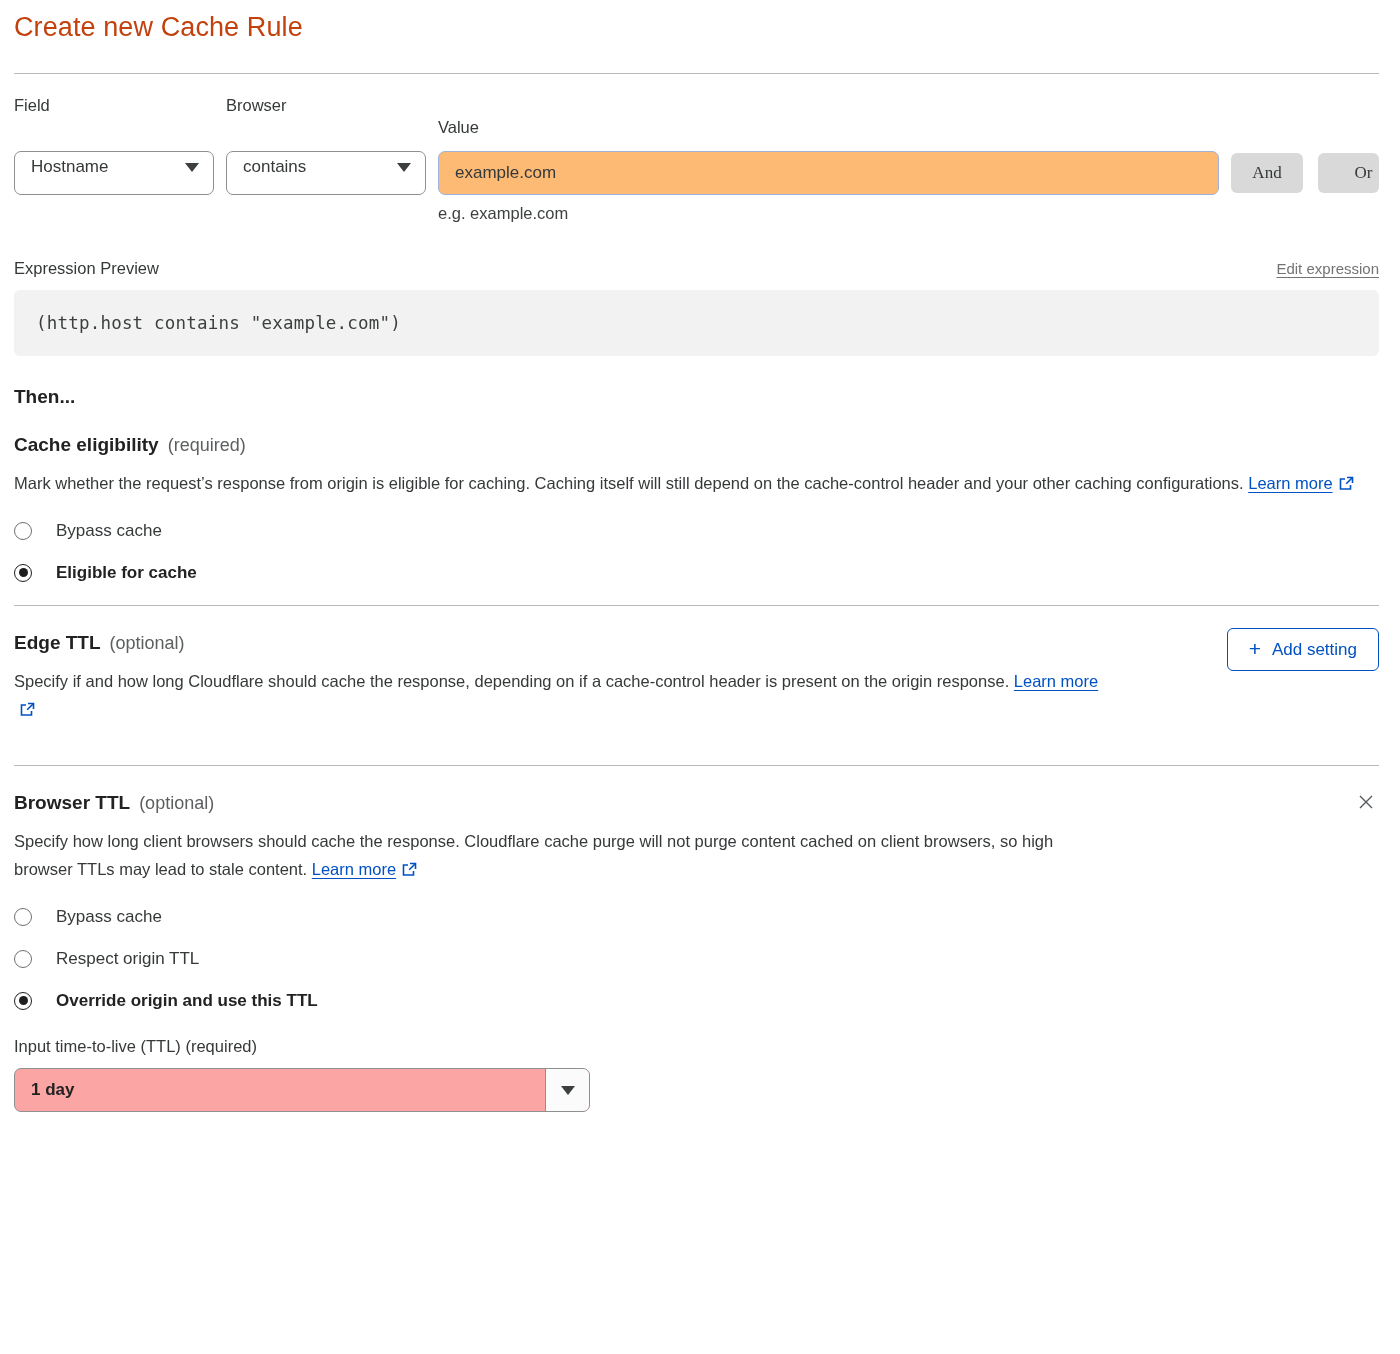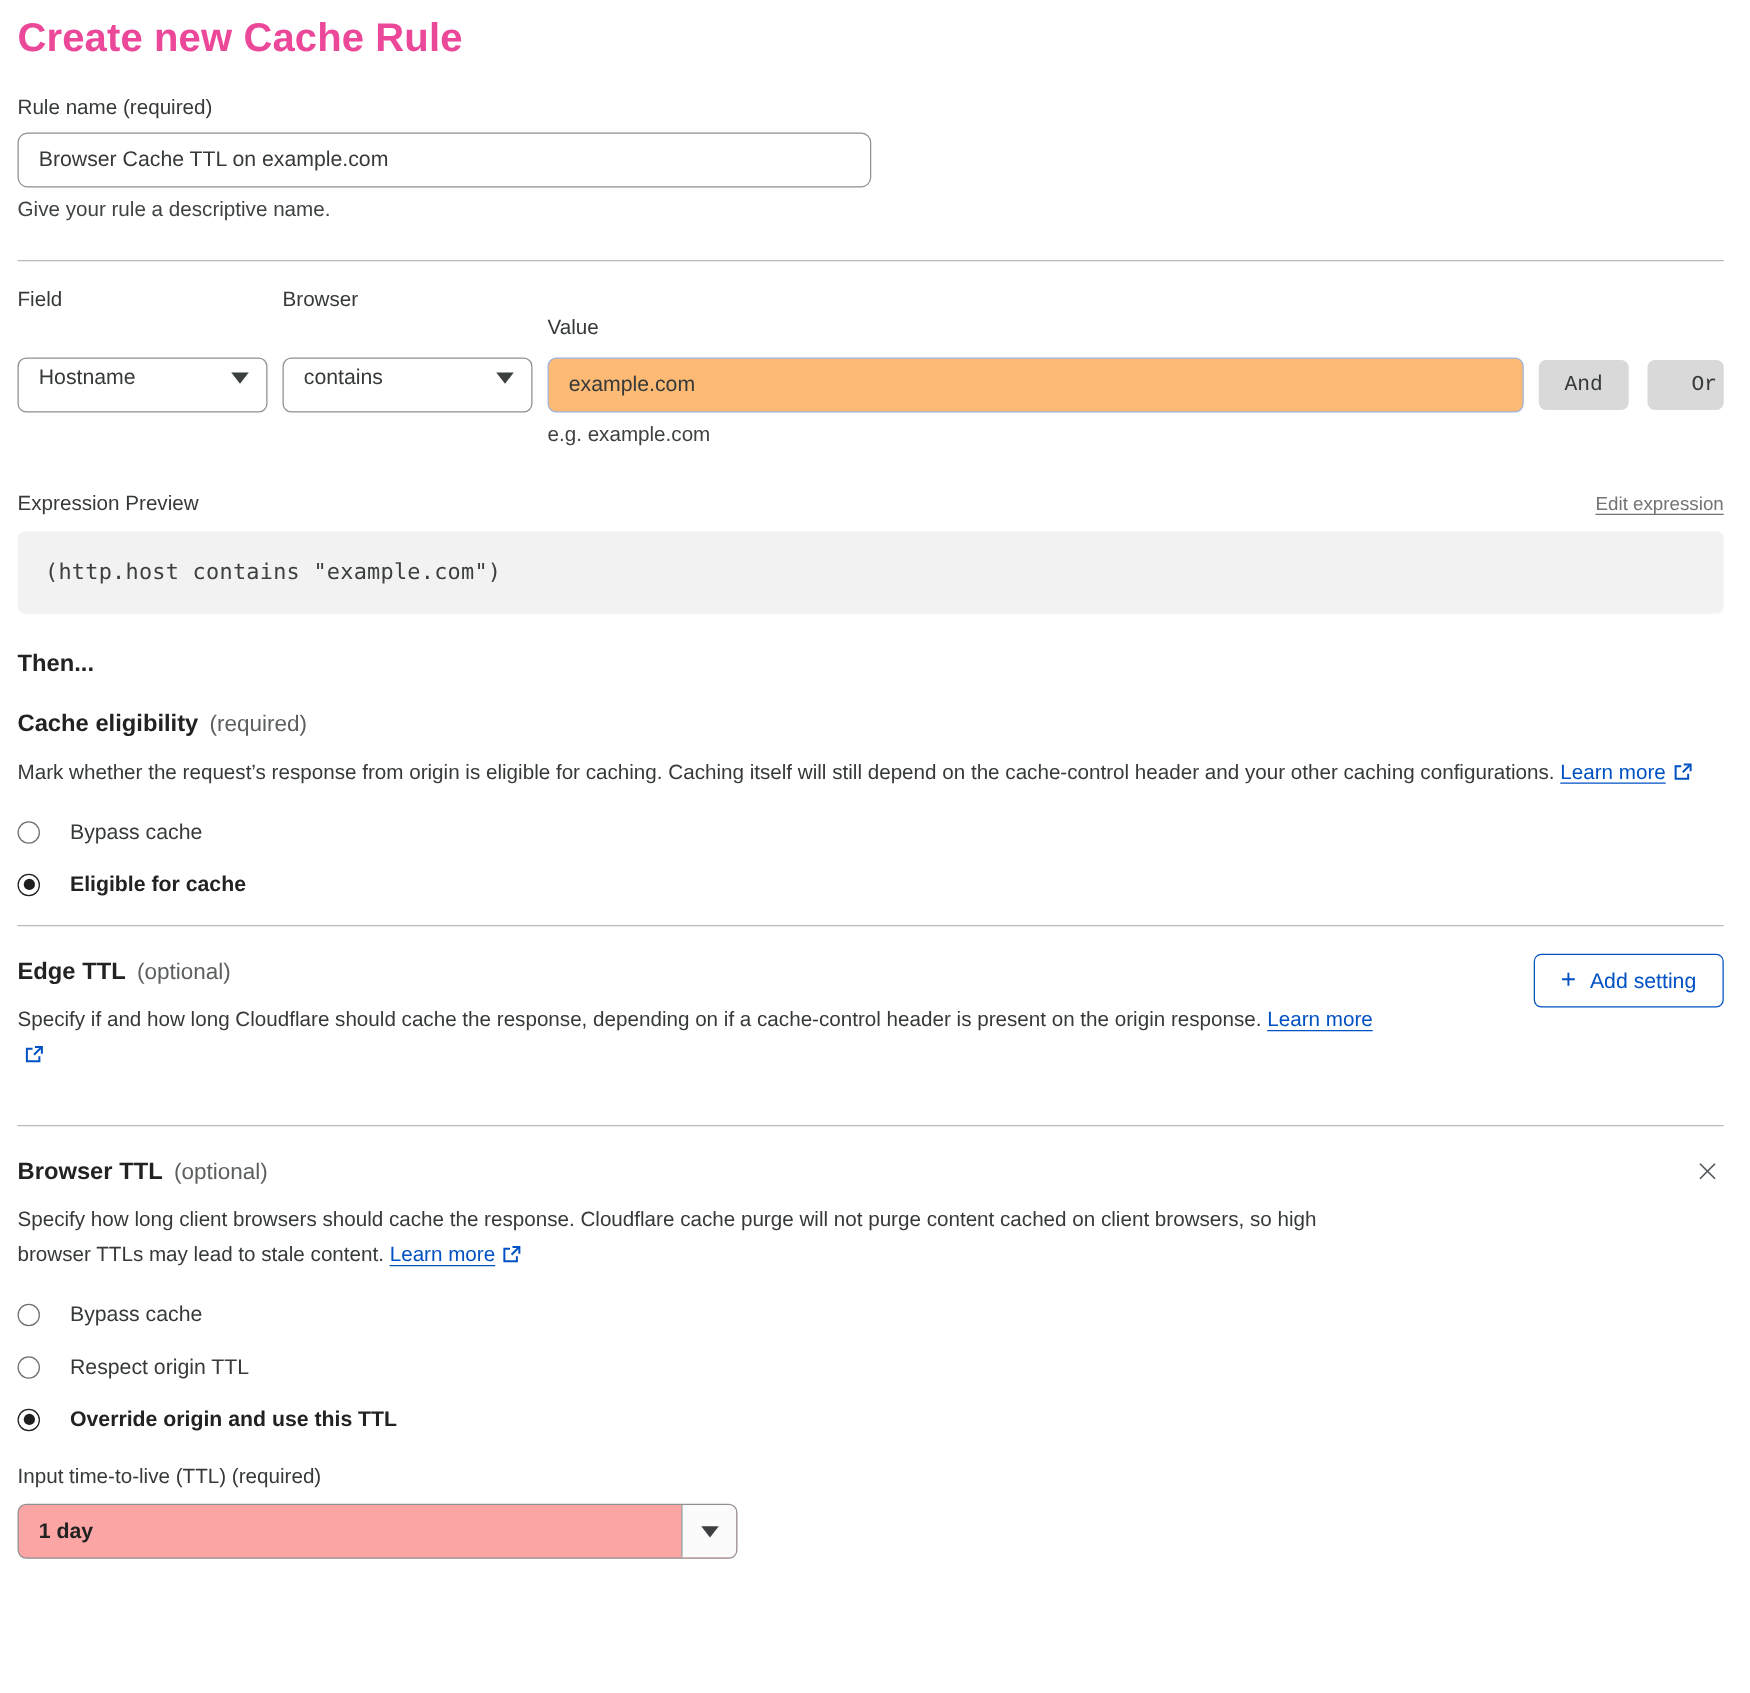--- a/index.html
+++ b/index.html
@@ -5,21 +5,21 @@
   * { box-sizing: border-box; margin: 0; padding: 0; }
   html, body { background: #ffffff; }
   body {
     width: 1400px; height: 1354px;
     font-family: "Liberation Sans", sans-serif;
     color: #36393a;
     overflow: hidden;
   }
   .container { padding: 12px 21px 0 14px; width: 1400px; }
 
-  h1.page-title { font-size: 32px; font-weight: 700; color: #ec4899; letter-spacing: .1px; }
+  h1.page-title { font-size: 27px; font-weight: 400; color: #c2410c; letter-spacing: .1px; }
 
   .field-label { font-size: 16.5px; color: #36393a; }
 
   .rule-name-group { margin-top: 28px; }
   .text-input {
     display: block; margin-top: 10px;
     width: 683px; height: 44px;
     border: 1px solid #8f8f8f; border-radius: 8px;
     padding: 0 16px; font-size: 17px; color: #36393a;
     font-family: "Liberation Sans", sans-serif;
@@ -51,21 +51,21 @@
   .value-input {
     width: 100%; height: 44px;
     border: 1px solid #9db1dd; border-radius: 7px;
     background: #fdba74; padding: 0 16px;
     font-size: 17px; color: #36393a; outline: none;
     font-family: "Liberation Sans", sans-serif;
   }
   .andor-btn {
     height: 40px; margin-bottom: 2px; border: none; border-radius: 6px;
     background: #d9d9d9; color: #36393a; font-size: 17px;
-    font-family: Liberation Mono, monospace; cursor: pointer;
+    font-family: Liberation Serif, serif; cursor: pointer;
   }
   .btn-and { width: 72px; }
   .btn-or  { width: 61px; padding-left: 30px; }
   .value-helper { margin-top: 9px; margin-left: 424px; font-size: 16.5px; color: #3f4243; }
 
   .expr-row { margin-top: 36px; display: flex; justify-content: space-between; align-items: baseline; }
   a.link { color: #737373; text-decoration: underline; text-underline-offset: 3px; cursor: pointer; font-size: 15px; text-align: right; }
   .code-box {
     margin-top: 12px; background: #f2f2f2; border-radius: 6px;
     padding: 23px 22px; font-family: "DejaVu Sans Mono", monospace;
@@ -129,25 +129,20 @@
   }
   .bottom-pad { height: 18px; }
 </style>
 </head>
 <body>
 
 <div class="container">
 
   <h1 class="page-title">Create new Cache Rule</h1>
 
-  <div class="rule-name-group">
-    <label class="field-label">Rule name (required)</label>
-    <input class="text-input" type="text" value="Browser Cache TTL on example.com" style="">
-    <div class="helper">Give your rule a descriptive name.</div>
-  </div>
 
   <hr class="divider">
 
 
   <div class="cond-row">
     <div class="cond-col">
       <span class="field-label">Field</span>
       <div class="select w200">
         <span>Hostname</span>
         <span class="caret"></span>

